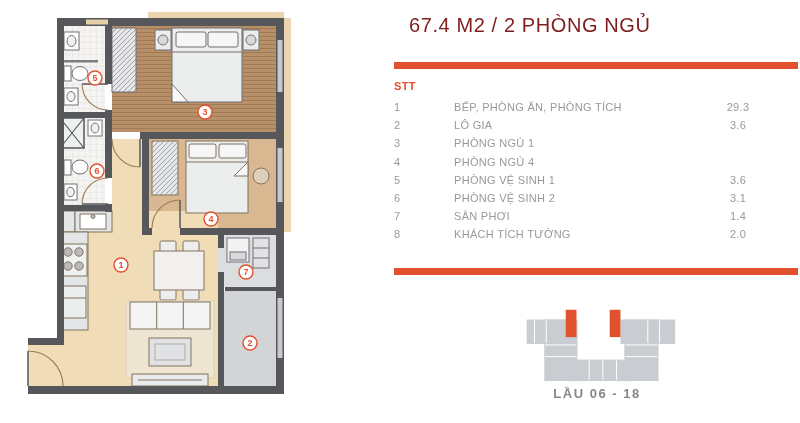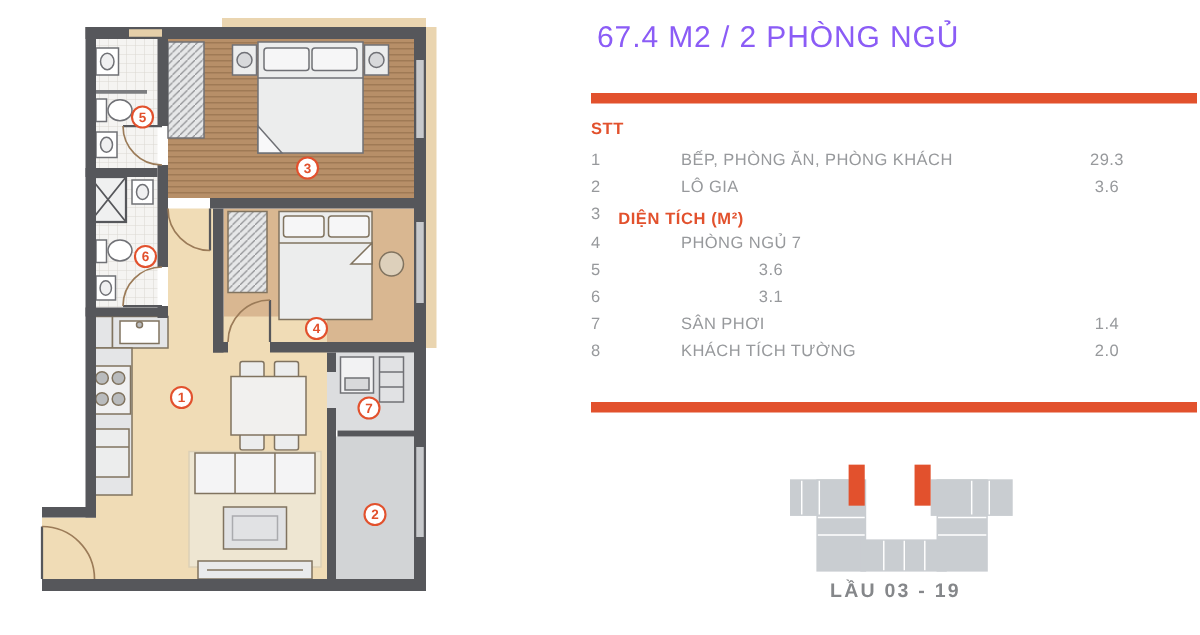--- a/index.html
+++ b/index.html
@@ -9,30 +9,30 @@
   }
   .canvas{
     position:relative;
     width:800px;height:423px;
     background:#ffffff;
     overflow:hidden;
   }
   
   .panel{position:absolute;left:394px;top:0;width:404px;height:423px;}
   .title{
-    position:absolute;left:4px;top:14px;
-    font-size:20px;font-weight:500;color:#8b5cf6;letter-spacing:.6px;
+    position:absolute;left:15px;top:14px;
+    font-size:20px;font-weight:500;color:#7f1d1d;letter-spacing:.6px;
     white-space:nowrap;
   }
   .bar{position:absolute;left:0;width:404px;height:7px;background:#e2512d;}
   .bar.top{top:62px;}
   .bar.bottom{top:268px;}
   .thead{
     position:absolute;left:0;top:80px;width:404px;display:flex;
-    font-size:11px;font-weight:bold;color:#e2512d;letter-spacing:.4px;flex-direction:column;
+    font-size:11px;font-weight:bold;color:#e2512d;letter-spacing:.4px;
   }
   .tbody{position:absolute;left:0;top:98px;width:404px;}
   .trow{display:flex;height:18.2px;line-height:18.2px;
     font-size:11px;color:#97999c;letter-spacing:.3px;}
   .c-stt{width:60px;flex:0 0 60px;}
   .c-khu{flex:1 1 auto;}
   .c-dt{width:120px;flex:0 0 120px;text-align:center;}
   .key-map{position:absolute;left:123px;top:300px;width:160px;height:84px;}
   .key-label{
     position:absolute;left:123px;top:386px;width:160px;text-align:center;
@@ -236,47 +236,49 @@
     </g>
   </svg>
 
   <div class="panel">
     <div class="title">67.4 M2 / 2 PHÒNG NGỦ</div>
 
     <div class="bar top"></div>
 
     <div class="thead">
       <span class="c-stt">STT</span>
-      <span class="c-dt">DIỆN TÍCH (M²)</span>
     </div>
 
     <div class="tbody">
       <div class="trow">
         <span class="c-stt">1</span>
-        <span class="c-khu">BẾP, PHÒNG ĂN, PHÒNG KHÁCH</span>
+        <span class="c-khu">BẾP, PHÒNG ĂN, PHÒNG TÍCH</span>
         <span class="c-dt">29.3</span>
       </div>
       <div class="trow">
         <span class="c-stt">2</span>
         <span class="c-khu">LÔ GIA</span>
         <span class="c-dt">3.6</span>
       </div>
       <div class="trow">
         <span class="c-stt">3</span>
+        <span class="c-khu">PHÒNG NGỦ 1</span>
       </div>
       <div class="trow">
         <span class="c-stt">4</span>
-        <span class="c-khu">PHÒNG NGỦ 7</span>
+        <span class="c-khu">PHÒNG NGỦ 4</span>
       </div>
       <div class="trow">
         <span class="c-stt">5</span>
+        <span class="c-khu">PHÒNG VỆ SINH 1</span>
         <span class="c-dt">3.6</span>
       </div>
       <div class="trow">
         <span class="c-stt">6</span>
+        <span class="c-khu">PHÒNG VỆ SINH 2</span>
         <span class="c-dt">3.1</span>
       </div>
       <div class="trow">
         <span class="c-stt">7</span>
         <span class="c-khu">SÂN PHƠI</span>
         <span class="c-dt">1.4</span>
       </div>
       <div class="trow">
         <span class="c-stt">8</span>
         <span class="c-khu">KHÁCH TÍCH TƯỜNG</span>
@@ -297,16 +299,16 @@
       <g stroke="#ffffff" stroke-width="1" fill="none">
         <path d="M16,21 V44 M28,21 V44 M132,21 V44 M144,21 V44"></path>
         <path d="M27,46 H59 M27,58 H59 M109,46 H142 M109,58 H142"></path>
         <path d="M72,62 V82 M86,62 V82 M100,62 V82"></path>
       </g>
       <g fill="#e2512d">
         <rect x="48" y="10" width="11" height="28"></rect>
         <rect x="93" y="10" width="11" height="28"></rect>
       </g>
     </svg>
-    <div class="key-label">LẦU 03 - 19</div>
+    <div class="key-label">LẦU 06 - 18</div>
   </div>
 
 </div>
 
 </body></html>

